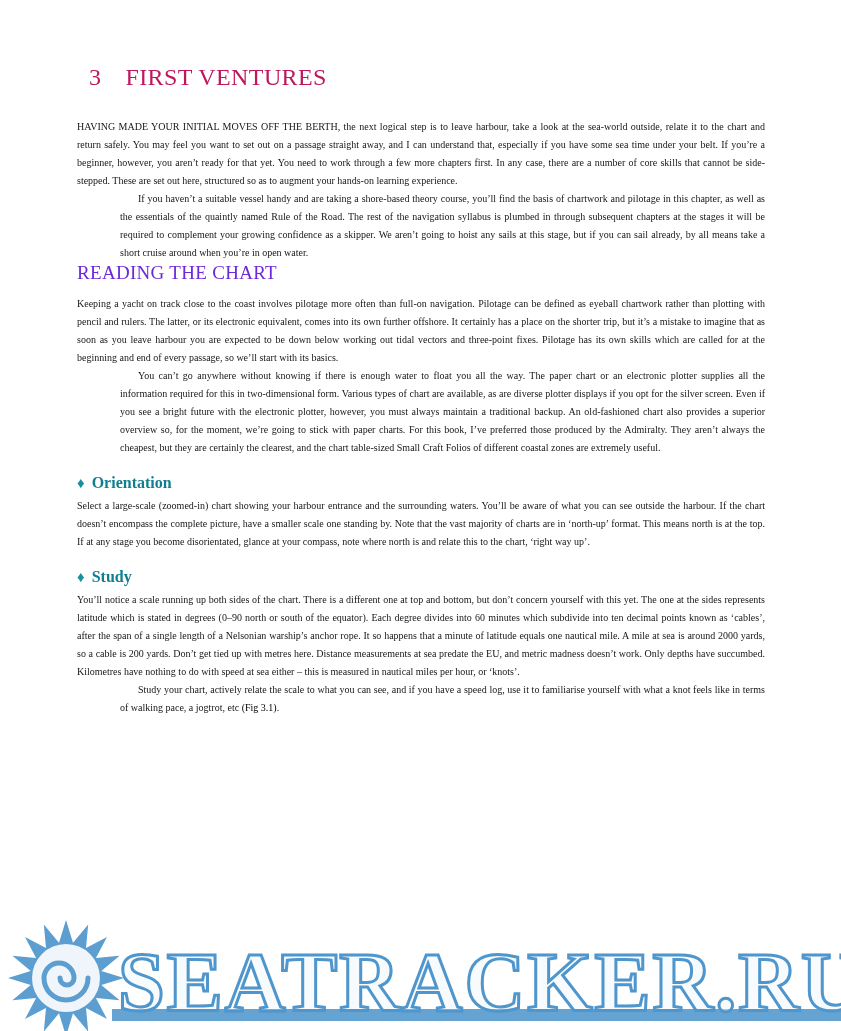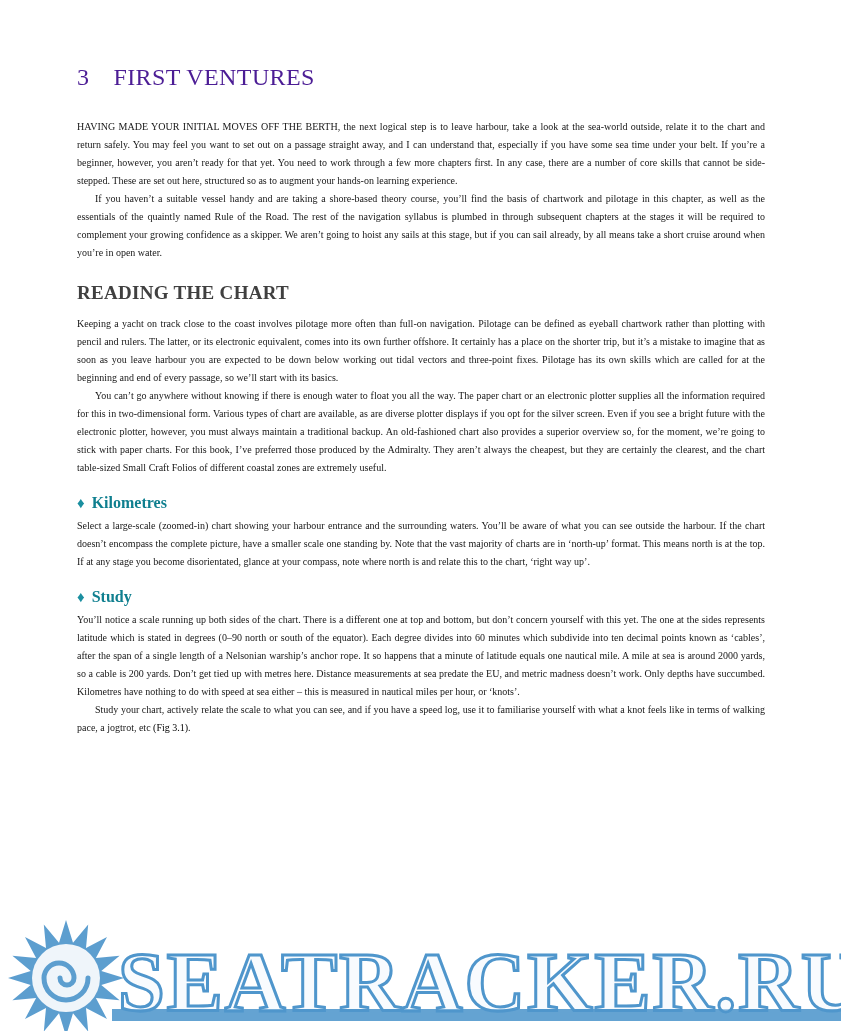--- a/index.html
+++ b/index.html
@@ -14,38 +14,38 @@
   .content {
     position: absolute;
     left: 77px;
     top: 64px;
     width: 688px;
     color: #161616;
   }
   h1.chapter {
     font-size: 24px;
     font-weight: normal;
-    color: #4c1d95;
+    color: #be185d;
     letter-spacing: 0.4px;
     line-height: 1.1;
     margin-bottom: 28px;
+    margin-left: 12px;
   }
   .ch-num { margin-right: 24px; }
   p.body {
     font-size: 10px;
     line-height: 18px;
     text-align: justify;
   }
-  p.indent { text-indent: 18px; }
+  p.indent { text-indent: 18px; margin-left: 43px; }
   h2.section {
     font-size: 19px;
-    font-weight: bold;
-    color: #404040;
+    font-weight: normal;
+    color: #6d28d9;
     letter-spacing: 0.3px;
-    margin-top: 20px;
     margin-bottom: 11px;
   }
   h3.sub {
     font-size: 16px;
     font-weight: bold;
     color: #0f7f8f;
     margin-top: 17px;
     margin-bottom: 5px;
   }
   .bullet {
@@ -99,21 +99,21 @@
     <h1 class="chapter"><span class="ch-num">3</span><span>FIRST VENTURES</span></h1>
 
     <p class="body">HAVING MADE YOUR INITIAL MOVES OFF THE BERTH, the next logical step is to leave harbour, take a look at the sea-world outside, relate it to the chart and return safely. You may feel you want to set out on a passage straight away, and I can understand that, especially if you have some sea time under your belt. If you’re a beginner, however, you aren’t ready for that yet. You need to work through a few more chapters first. In any case, there are a number of core skills that cannot be side-stepped. These are set out here, structured so as to augment your hands-on learning experience.</p>
     <p class="body indent">If you haven’t a suitable vessel handy and are taking a shore-based theory course, you’ll find the basis of chartwork and pilotage in this chapter, as well as the essentials of the quaintly named Rule of the Road. The rest of the navigation syllabus is plumbed in through subsequent chapters at the stages it will be required to complement your growing confidence as a skipper. We aren’t going to hoist any sails at this stage, but if you can sail already, by all means take a short cruise around when you’re in open water.</p>
 
     <h2 class="section">READING THE CHART</h2>
 
     <p class="body">Keeping a yacht on track close to the coast involves pilotage more often than full-on navigation. Pilotage can be defined as eyeball chartwork rather than plotting with pencil and rulers. The latter, or its electronic equivalent, comes into its own further offshore. It certainly has a place on the shorter trip, but it’s a mistake to imagine that as soon as you leave harbour you are expected to be down below working out tidal vectors and three-point fixes. Pilotage has its own skills which are called for at the beginning and end of every passage, so we’ll start with its basics.</p>
     <p class="body indent">You can’t go anywhere without knowing if there is enough water to float you all the way. The paper chart or an electronic plotter supplies all the information required for this in two-dimensional form. Various types of chart are available, as are diverse plotter displays if you opt for the silver screen. Even if you see a bright future with the electronic plotter, however, you must always maintain a traditional backup. An old-fashioned chart also provides a superior overview so, for the moment, we’re going to stick with paper charts. For this book, I’ve preferred those produced by the Admiralty. They aren’t always the cheapest, but they are certainly the clearest, and the chart table-sized Small Craft Folios of different coastal zones are extremely useful.</p>
 
-    <h3 class="sub"><span class="bullet">♦</span><span>Kilometres</span></h3>
+    <h3 class="sub"><span class="bullet">♦</span><span>Orientation</span></h3>
 
     <p class="body">Select a large-scale (zoomed-in) chart showing your harbour entrance and the surrounding waters. You’ll be aware of what you can see outside the harbour. If the chart doesn’t encompass the complete picture, have a smaller scale one standing by. Note that the vast majority of charts are in ‘north-up’ format. This means north is at the top. If at any stage you become disorientated, glance at your compass, note where north is and relate this to the chart, ‘right way up’.</p>
 
     <h3 class="sub"><span class="bullet">♦</span><span>Study</span></h3>
 
     <p class="body">You’ll notice a scale running up both sides of the chart. There is a different one at top and bottom, but don’t concern yourself with this yet. The one at the sides represents latitude which is stated in degrees (0–90 north or south of the equator). Each degree divides into 60 minutes which subdivide into ten decimal points known as ‘cables’, after the span of a single length of a Nelsonian warship’s anchor rope. It so happens that a minute of latitude equals one nautical mile. A mile at sea is around 2000 yards, so a cable is 200 yards. Don’t get tied up with metres here. Distance measurements at sea predate the EU, and metric madness doesn’t work. Only depths have succumbed. Kilometres have nothing to do with speed at sea either – this is measured in nautical miles per hour, or ‘knots’.</p>
     <p class="body indent"><span>Study your chart, actively relate the scale to what you can see, and if you have a speed log, use it to familiarise yourself with what a knot feels like in terms of walking pace, a jogtrot, etc </span><span class="figref">(Fig 3.1)</span><span>.</span></p>
 
   </div>
 

